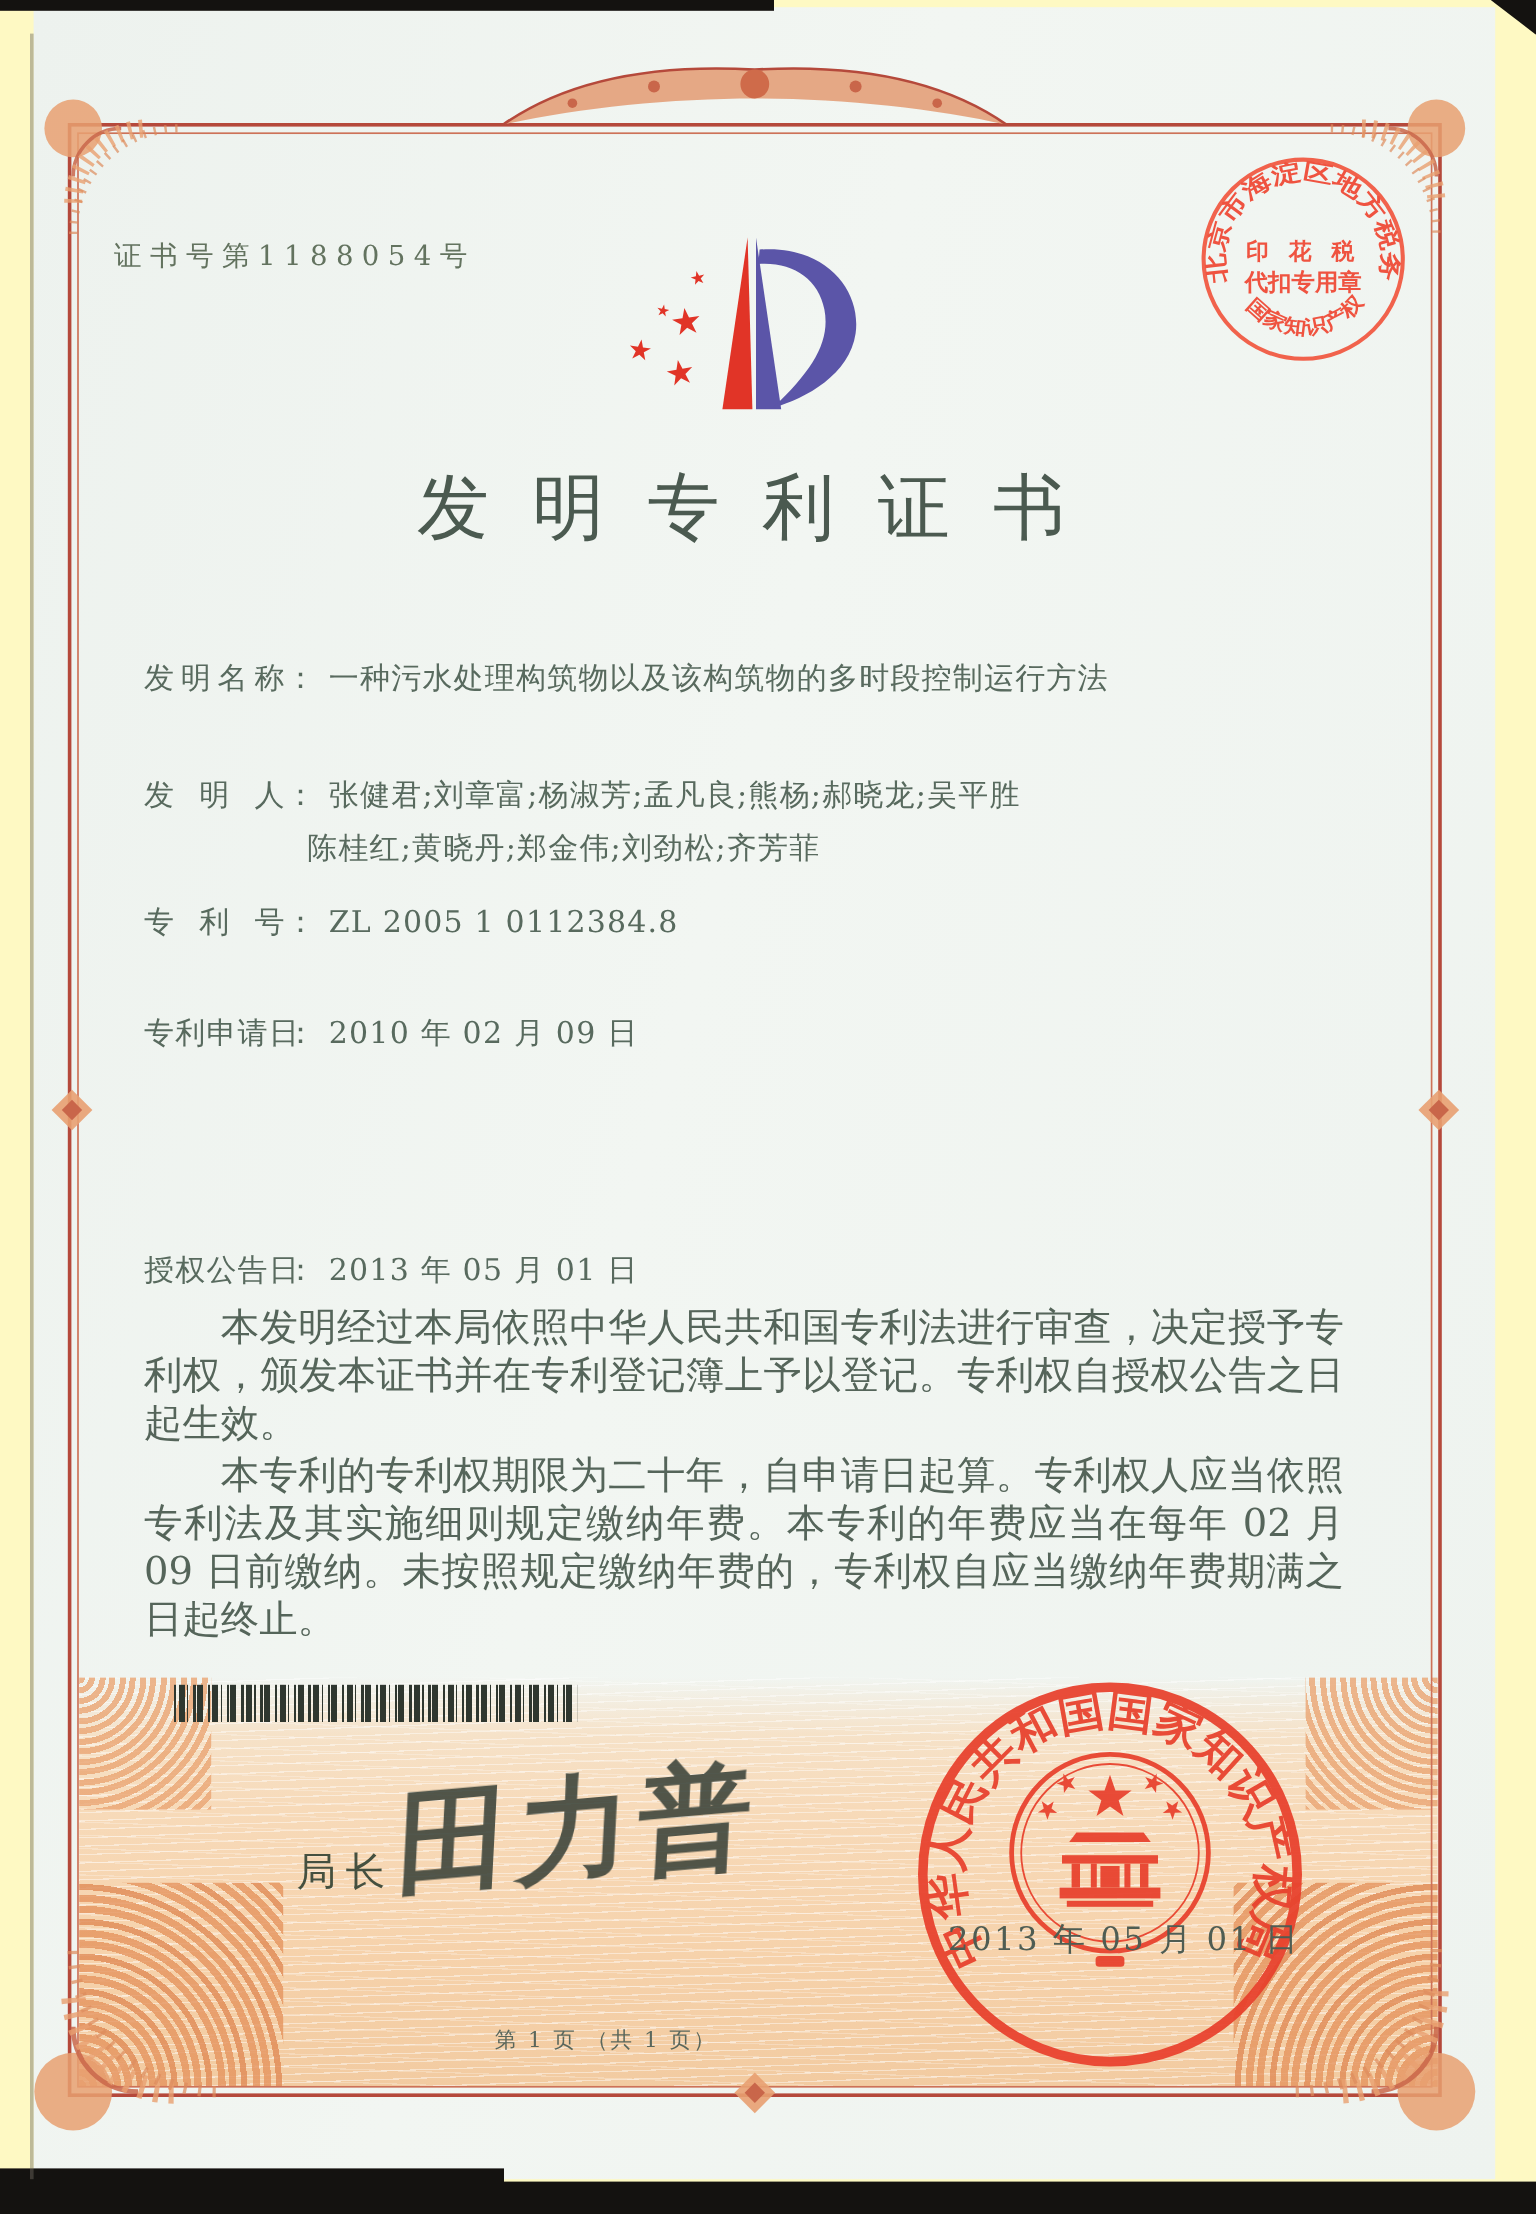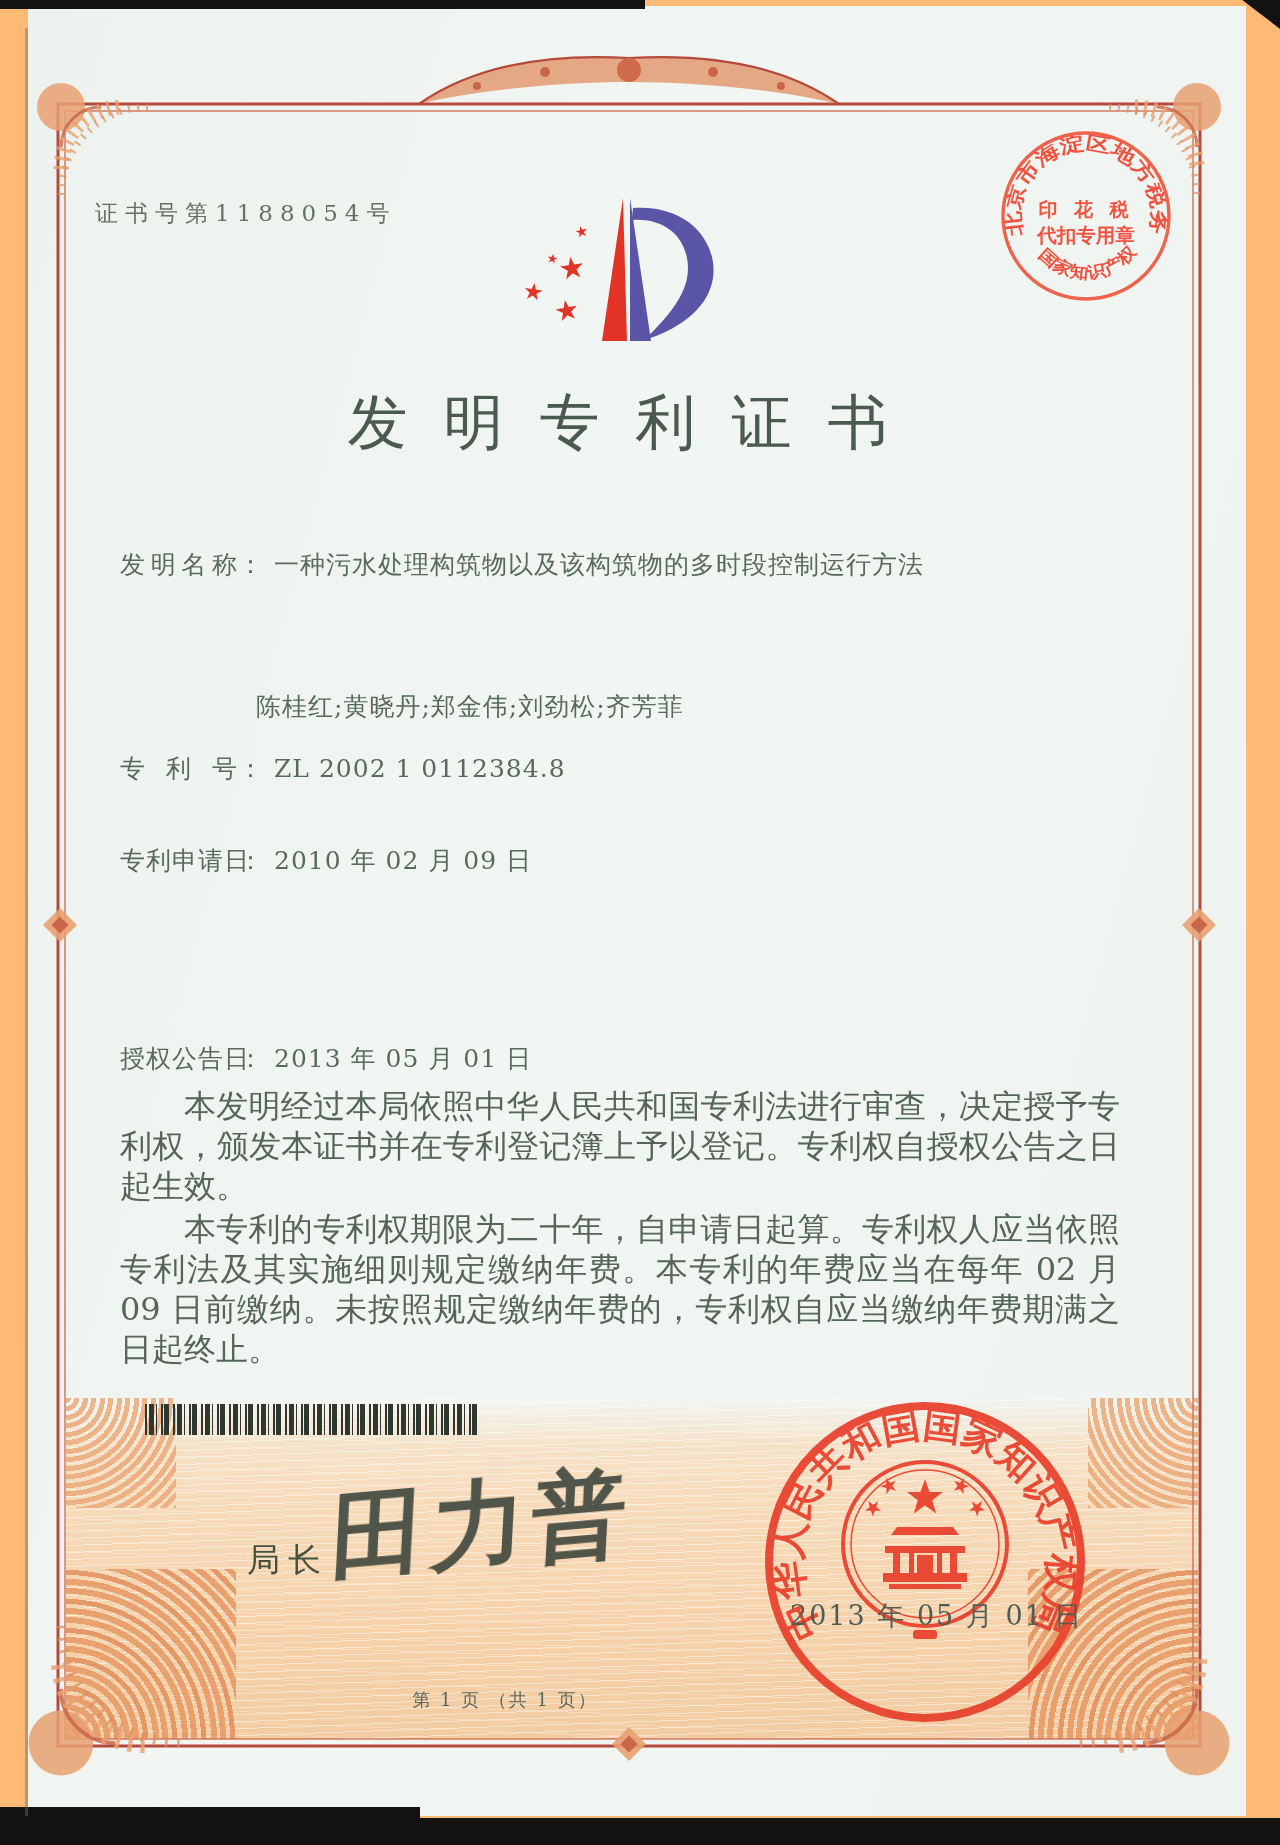--- a/index.html
+++ b/index.html
@@ -1,17 +1,17 @@
 <!DOCTYPE html>
 <html><head>
 <meta charset="utf-8">
 <style>
   html,body{margin:0;padding:0;background:#e9e9e4;}
   #page{position:relative;width:1280px;height:1845px;overflow:hidden;
-        background:#fdba74;font-family:"DejaVu Serif","Liberation Serif",serif;}
+        background:#fef9c3;font-family:"DejaVu Serif","Liberation Serif",serif;}
   .abs{position:absolute;}
 
   
   #paper{left:28px;top:6px;width:1218px;height:1810px;
          background:linear-gradient(105deg,#edf2ee 0%,#f2f6f2 45%,#eef3ef 100%);}
 
   
   .scan{background:#141210;z-index:9;}
   #scan-left-line{left:25px;top:28px;width:3px;height:1788px;background:rgba(110,106,98,.45);z-index:9;}
 
@@ -145,23 +145,26 @@
     </text>
     <text x="88" y="88" text-anchor="middle" font-size="19" letter-spacing="5" class="tax-red" font-weight="bold">印 花 税</text>
     <text x="88" y="114" text-anchor="middle" font-size="19.5" class="tax-red" font-weight="bold">代扣专用章</text>
   </svg>
 
   <div id="title" class="abs">发明专利证书</div>
 
   <div id="row-name" class="abs row">
     <span class="lbl">发明名称</span><span class="colon">：</span><span>一种污水处理构筑物以及该构筑物的多时段控制运行方法</span>
   </div>
+  <div id="row-inventors" class="abs row">
+    <span class="lbl">发明人</span><span class="colon">：</span><span>张健君;刘章富;杨淑芳;孟凡良;熊杨;郝晓龙;吴平胜</span>
+  </div>
   <div id="inventors-line2" class="abs">陈桂红;黄晓丹;郑金伟;刘劲松;齐芳菲</div>
   <div id="row-patent-no" class="abs row">
-    <span class="lbl">专利号</span><span class="colon">：</span><span>ZL 2002 1 0112384.8</span>
+    <span class="lbl">专利号</span><span class="colon">：</span><span>ZL 2005 1 0112384.8</span>
   </div>
   <div id="row-filing" class="abs row">
     <span class="lbl">专利申请日</span><span class="colon">：</span><span>2010 年 02 月 09 日</span>
   </div>
   <div id="row-grant" class="abs row">
     <span class="lbl">授权公告日</span><span class="colon">：</span><span>2013 年 05 月 01 日</span>
   </div>
 
   <div id="paras" class="abs">
     <p>本发明经过本局依照中华人民共和国专利法进行审查，决定授予专利权，颁发本证书并在专利登记簿上予以登记。专利权自授权公告之日起生效。</p>

